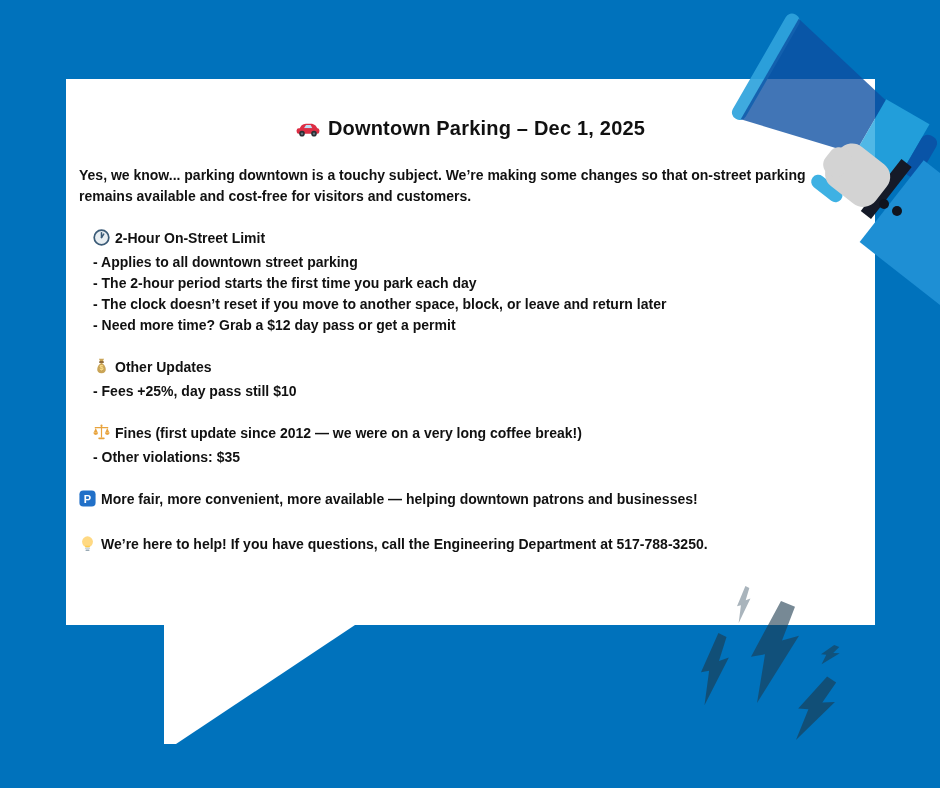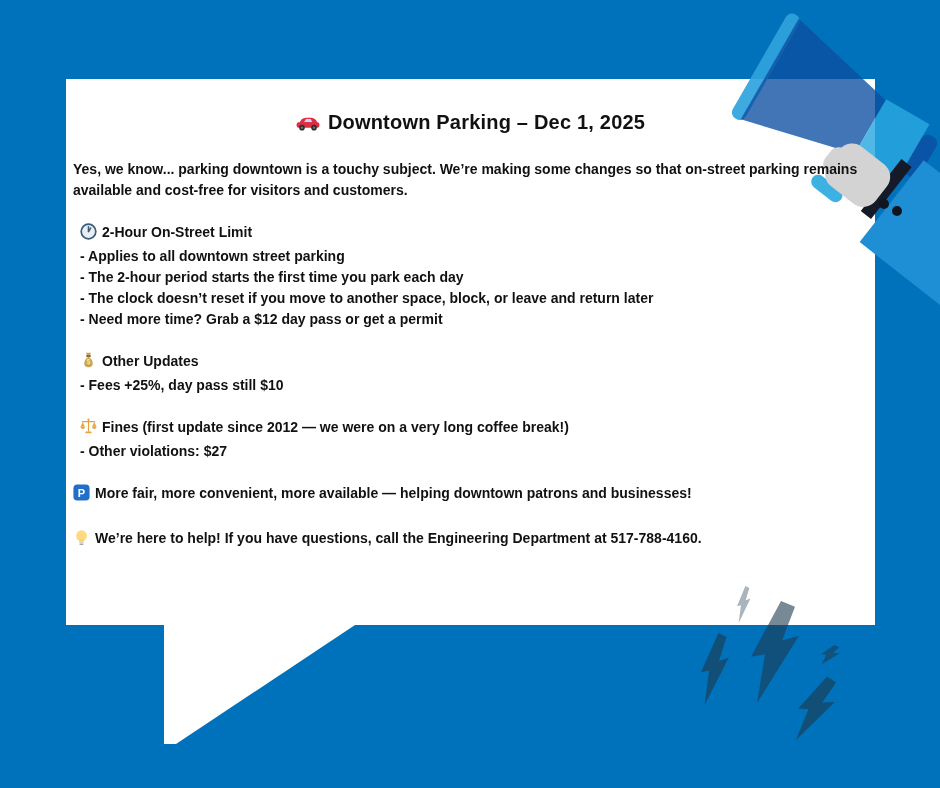--- a/index.html
+++ b/index.html
@@ -12,28 +12,28 @@
     position:absolute;left:66px;top:79px;width:809px;height:546px;
     background:#FFFFFF;
   }
   .deco-svg{
     position:absolute;left:0;top:0;width:940px;height:788px;
     pointer-events:none;
   }
   .card-content{
     position:absolute;left:66px;top:79px;width:809px;height:546px;
     color:#111111;font-weight:700;font-size:14px;line-height:21px;
-    padding:6px;box-sizing:border-box;
+    padding:12px;box-sizing:border-box;
   }
   .title-row{
     margin-top:22px;text-align:center;font-size:20px;line-height:30px;
     letter-spacing:0.2px;
   }
   .intro{margin:20px 0 10px 1px;}
-  .section{margin:21px 0 0 8px;}
+  .section{margin:21px 0 0 15px;}
   .line{min-height:21px;}
   .footer-line{margin:21px 0 0 1px;}
   .emoji{
     display:inline-block;vertical-align:-3px;margin-right:5px;
   }
   .title-row .emoji{vertical-align:-2px;margin-right:8px;}
 </style>
 </head>
 <body>
 
@@ -135,36 +135,36 @@
           <circle cx="10" cy="2" r="1.3"></circle>
           <rect x="2" y="3.6" width="16" height="1.3" rx="0.6"></rect>
           <path d="M3.2 4.6 L0.8 10 L5.6 10 Z"></path>
           <path d="M0.4 10 A2.8 2.8 0 0 0 6 10 Z"></path>
           <path d="M16.8 4.6 L14.4 10 L19.2 10 Z"></path>
           <path d="M14 10 A2.8 2.8 0 0 0 19.6 10 Z"></path>
           <rect x="6.2" y="16" width="7.6" height="1.8" rx="0.9"></rect>
         </svg>
       </span><span>Fines (first update since 2012 — we were on a very long coffee break!)</span>
     </div>
-    <div class="line">- Other violations: $27</div>
+    <div class="line">- Other violations: $35</div>
   </div>
 
   <div class="line footer-line">
     <span class="emoji">
       <svg width="17" height="17" viewBox="0 0 20 20">
         <rect x="0.5" y="0.5" width="19" height="19" rx="4.5" fill="#2170C8"></rect>
         <text x="10" y="14.8" font-size="13" font-weight="bold" text-anchor="middle" fill="#FFFFFF" font-family="Liberation Sans, sans-serif">P</text>
       </svg>
     </span><span>More fair, more convenient, more available — helping downtown patrons and businesses!</span>
   </div>
 
   <div class="line footer-line">
     <span class="emoji">
       <svg width="17" height="17" viewBox="0 0 20 20">
         <circle cx="10" cy="8" r="6.4" fill="#FFD983"></circle>
         <path d="M7 12.5 L13 12.5 L12.4 14.6 L7.6 14.6 Z" fill="#FFCC4D"></path>
         <rect x="7" y="14.6" width="6" height="2" rx="0.8" fill="#CCD6DD"></rect>
         <rect x="7.6" y="17" width="4.8" height="1.7" rx="0.8" fill="#99AAB5"></rect>
       </svg>
-    </span><span>We’re here to help! If you have questions, call the Engineering Department at 517-788-4160.</span>
+    </span><span>We’re here to help! If you have questions, call the Engineering Department at 517-788-3250.</span>
   </div>
 
 </div>
 
 </body></html>

